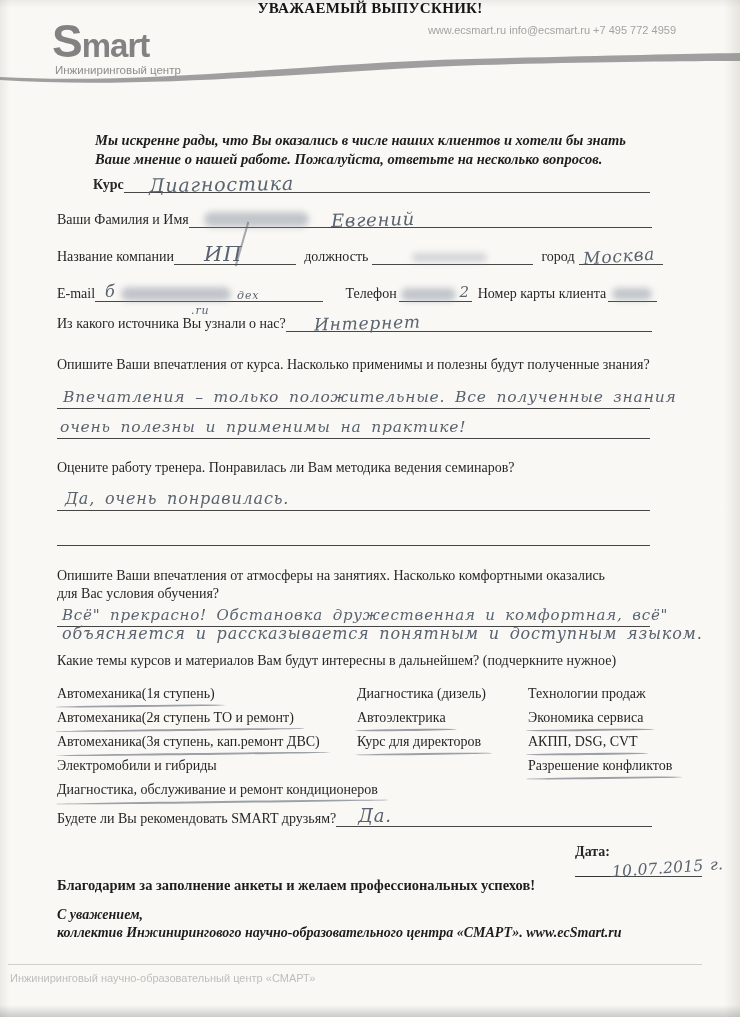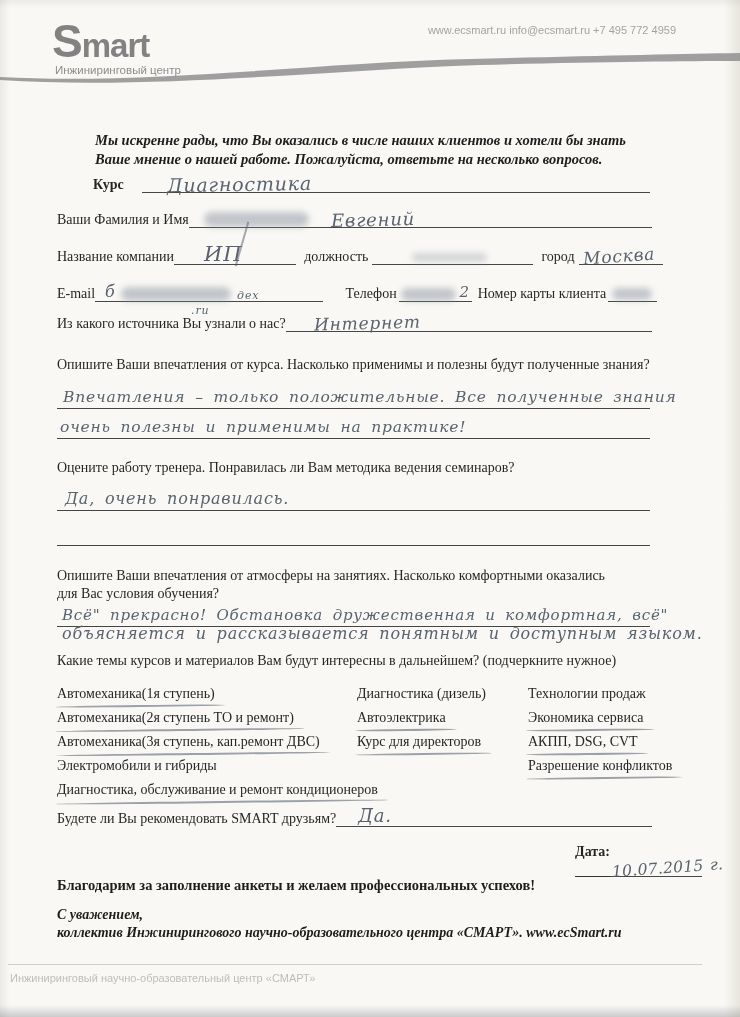--- a/index.html
+++ b/index.html
@@ -62,23 +62,24 @@
 
   <div class="logo">
     <span class="logo-text">Smart</span>
     <span class="logo-sub">Инжиниринговый центр</span>
   </div>
   <div class="contact">www.ecsmart.ru info@ecsmart.ru +7 495 772 4959</div>
   <svg class="swoosh" width="740" height="50" viewBox="0 0 740 50">
     <path d="M0 33 C150 41, 310 19, 470 15 C590 12, 680 10, 740 9 L740 17 C680 17, 590 18, 480 21 C330 26, 150 46, 0 36 Z" fill="#8f8f8f" opacity="0.85"></path>
   </svg>
 
+  <div class="txt bold" style="left:0;right:0;top:98;text-align:center;font-size:15px;letter-spacing:.3px;color:#161616;position:absolute;">УВАЖАЕМЫЙ ВЫПУСКНИК!</div>
   <div class="q bi" style="left:95px;top:131px;width:565px;font-size:14.5px;color:#1d1d1d;">Мы искренне рады, что Вы оказались в числе наших клиентов и хотели бы знать Ваше мнение о нашей работе. Пожалуйста, ответьте на несколько вопросов.</div>
 
-  <div class="frow" style="left:93px;top:177px;width:557px;gap:18px;">
+  <div class="frow" style="left:93px;top:177px;width:557px;">
     <span class="lbl bold">Курс</span>
     <span class="fline" style="flex:1;">
       <span class="hw abs" style="left:25px;bottom:-3px;font-size:19px;transform:rotate(-1deg);">Диагностика</span>
     </span>
   </div>
 
   <div class="frow" style="left:57px;top:212px;width:595px;">
     <span class="lbl">Ваши Фамилия и Имя</span>
     <span class="fline" style="flex:1;">
       <span class="blob" style="left:15px;bottom:0;width:105px;height:15px;"></span>

